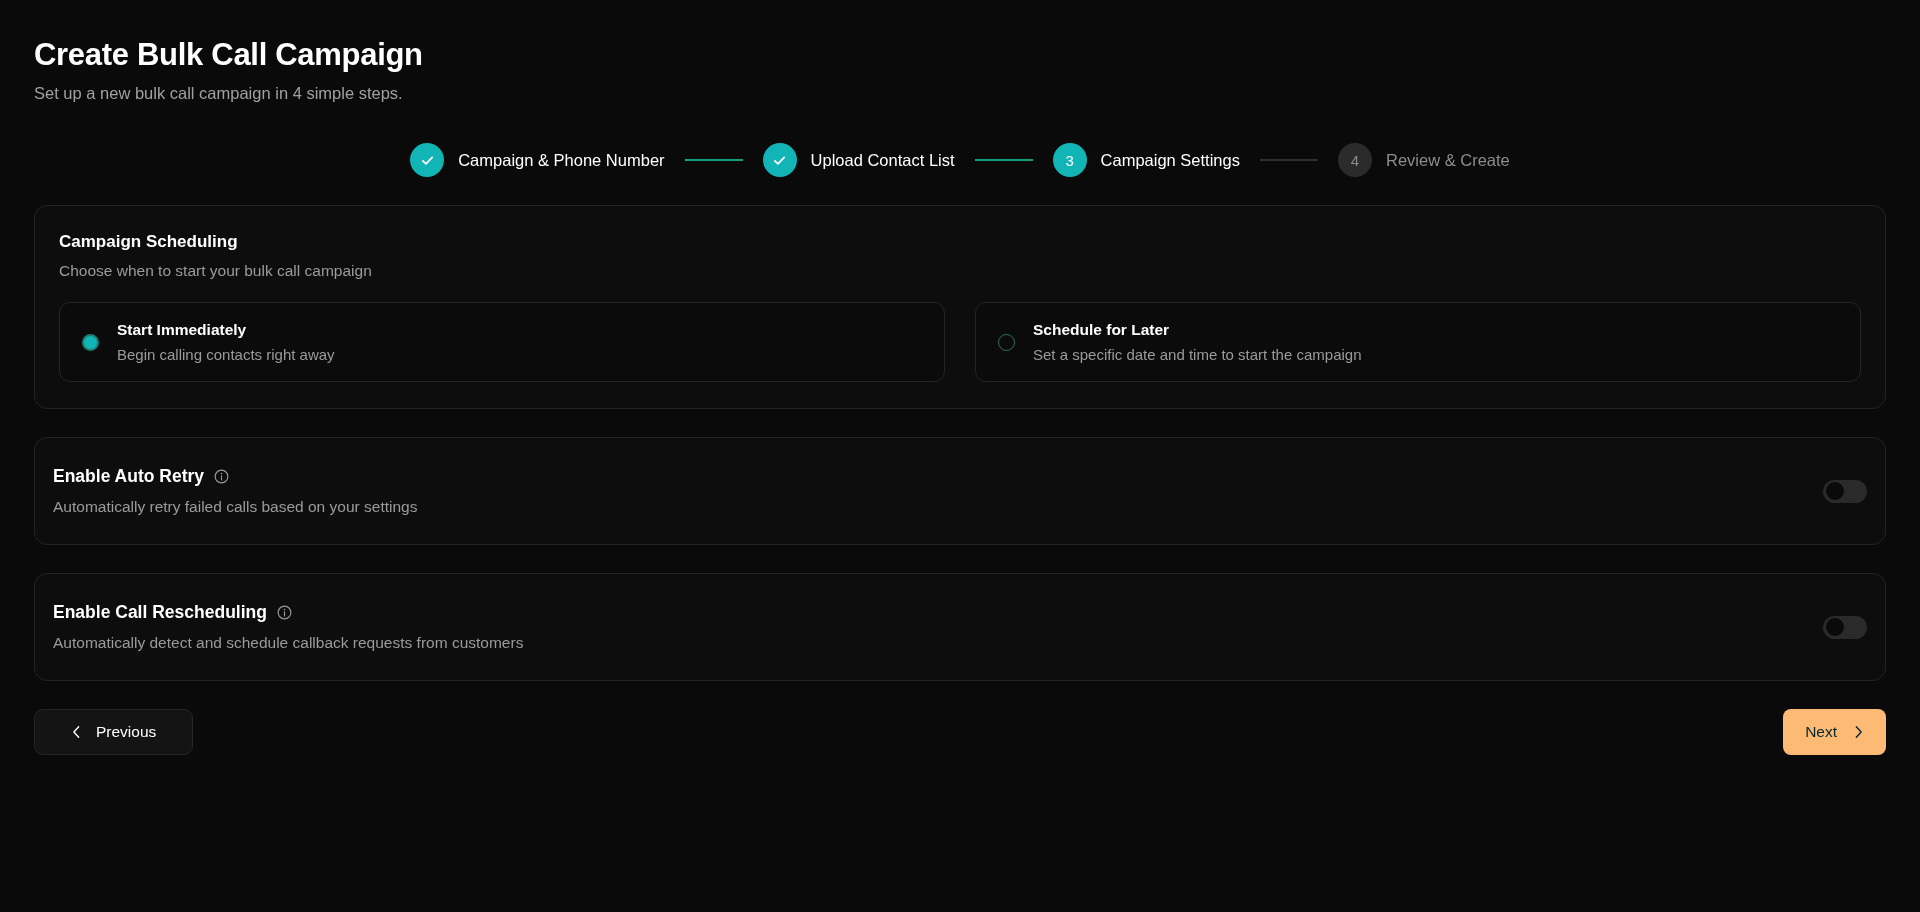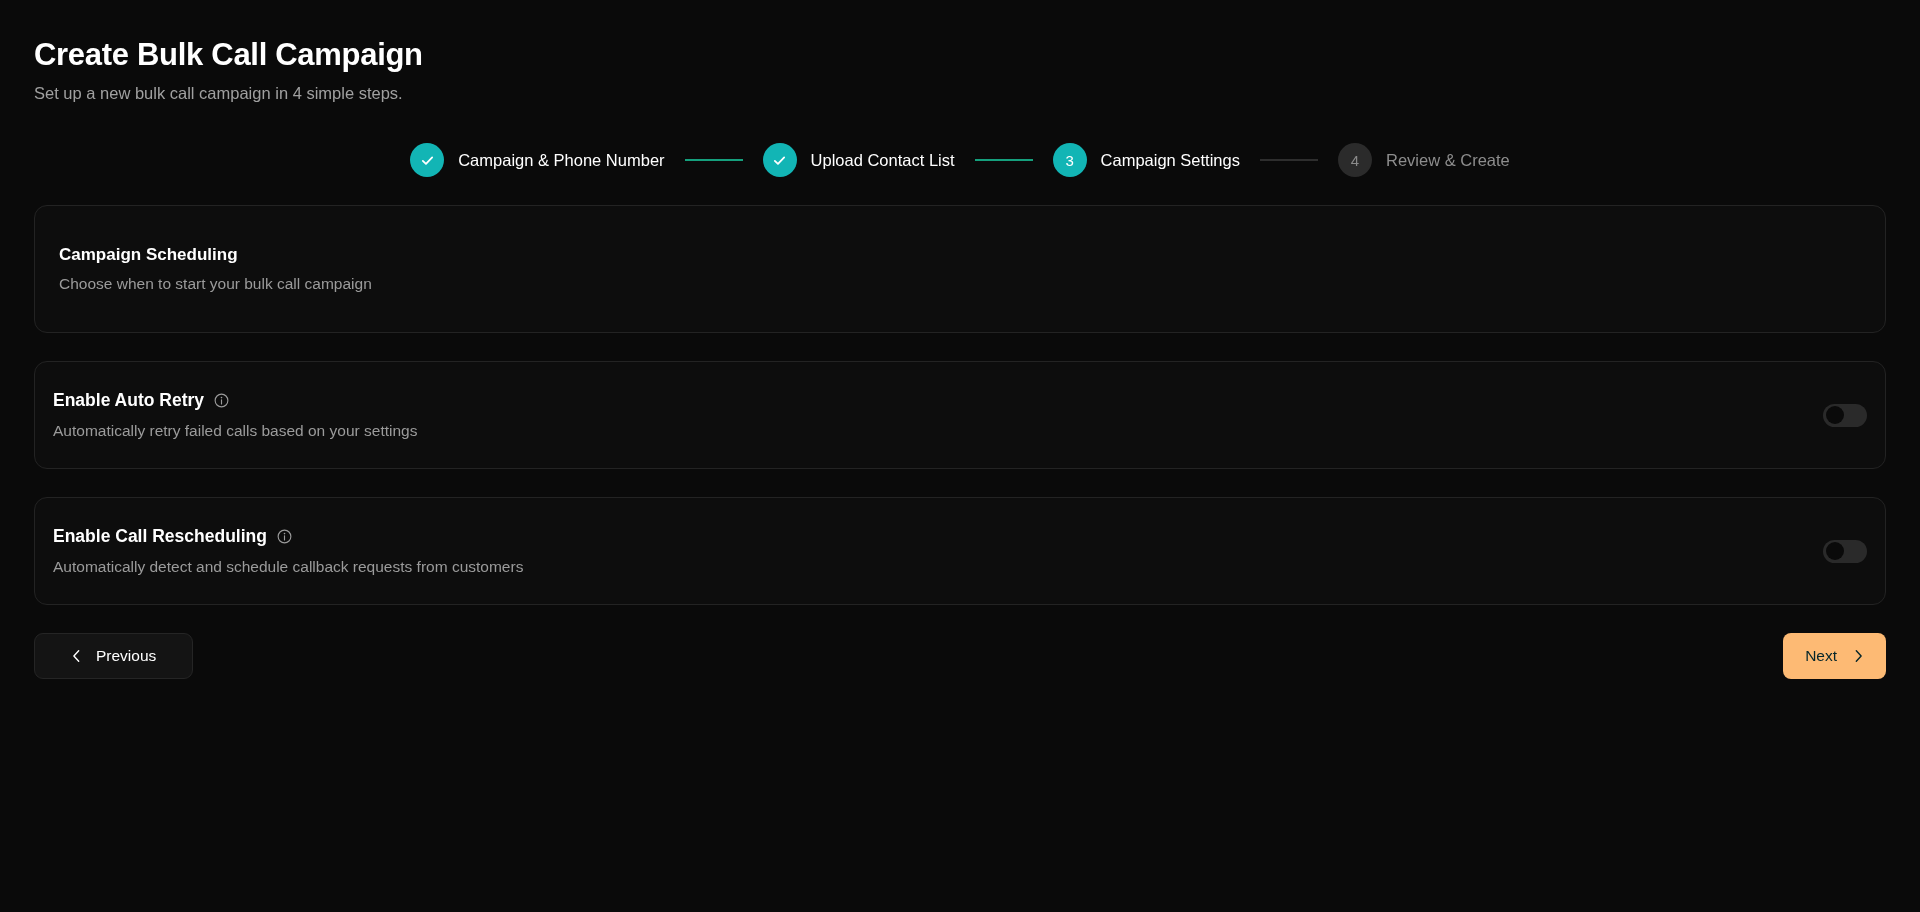--- a/index.html
+++ b/index.html
@@ -74,21 +74,21 @@
   }
   .connector.lit { background: #15a07d; }
   .connector.dim { background: #2e2e2e; }
 
   
   .card {
     margin-top: 28px;
     background: #0d0d0d;
     border: 1px solid #232323;
     border-radius: 13px;
-    padding: 39px 24px;
+    padding: 26px 24px;
   }
   .card-title {
     font-size: 17px;
     font-weight: bold;
     color: #ffffff;
   }
   .card-sub {
     margin-top: 10px;
     font-size: 15.5px;
     color: #9b9b9b;
@@ -258,20 +258,39 @@
       <div class="step-circle todo">4</div>
       <div class="step-label off">Review &amp; Create</div>
     </div>
 
   </div>
 
   <div class="card">
     <div class="card-title">Campaign Scheduling</div>
     <div class="card-sub">Choose when to start your bulk call campaign</div>
 
+    <div class="options">
+
+      <div class="option">
+        <span class="radio on"></span>
+        <div>
+          <div class="option-title">Start Immediately</div>
+          <div class="option-desc">Begin calling contacts right away</div>
+        </div>
+      </div>
+
+      <div class="option">
+        <span class="radio off"></span>
+        <div>
+          <div class="option-title">Schedule for Later</div>
+          <div class="option-desc">Set a specific date and time to start the campaign</div>
+        </div>
+      </div>
+
+    </div>
   </div>
 
   <div class="toggle-card">
     <div>
       <div class="toggle-head">
         <span class="toggle-title">Enable Auto Retry</span>
         <svg class="info-icon" viewBox="0 0 16 16" fill="none">
           <circle cx="8" cy="8" r="6.8" stroke="#9b9b9b" stroke-width="1.2"></circle>
           <circle cx="8" cy="4.9" r="0.85" fill="#9b9b9b"></circle>
           <path d="M8 7.2 V11.6" stroke="#9b9b9b" stroke-width="1.2" stroke-linecap="round"></path>

